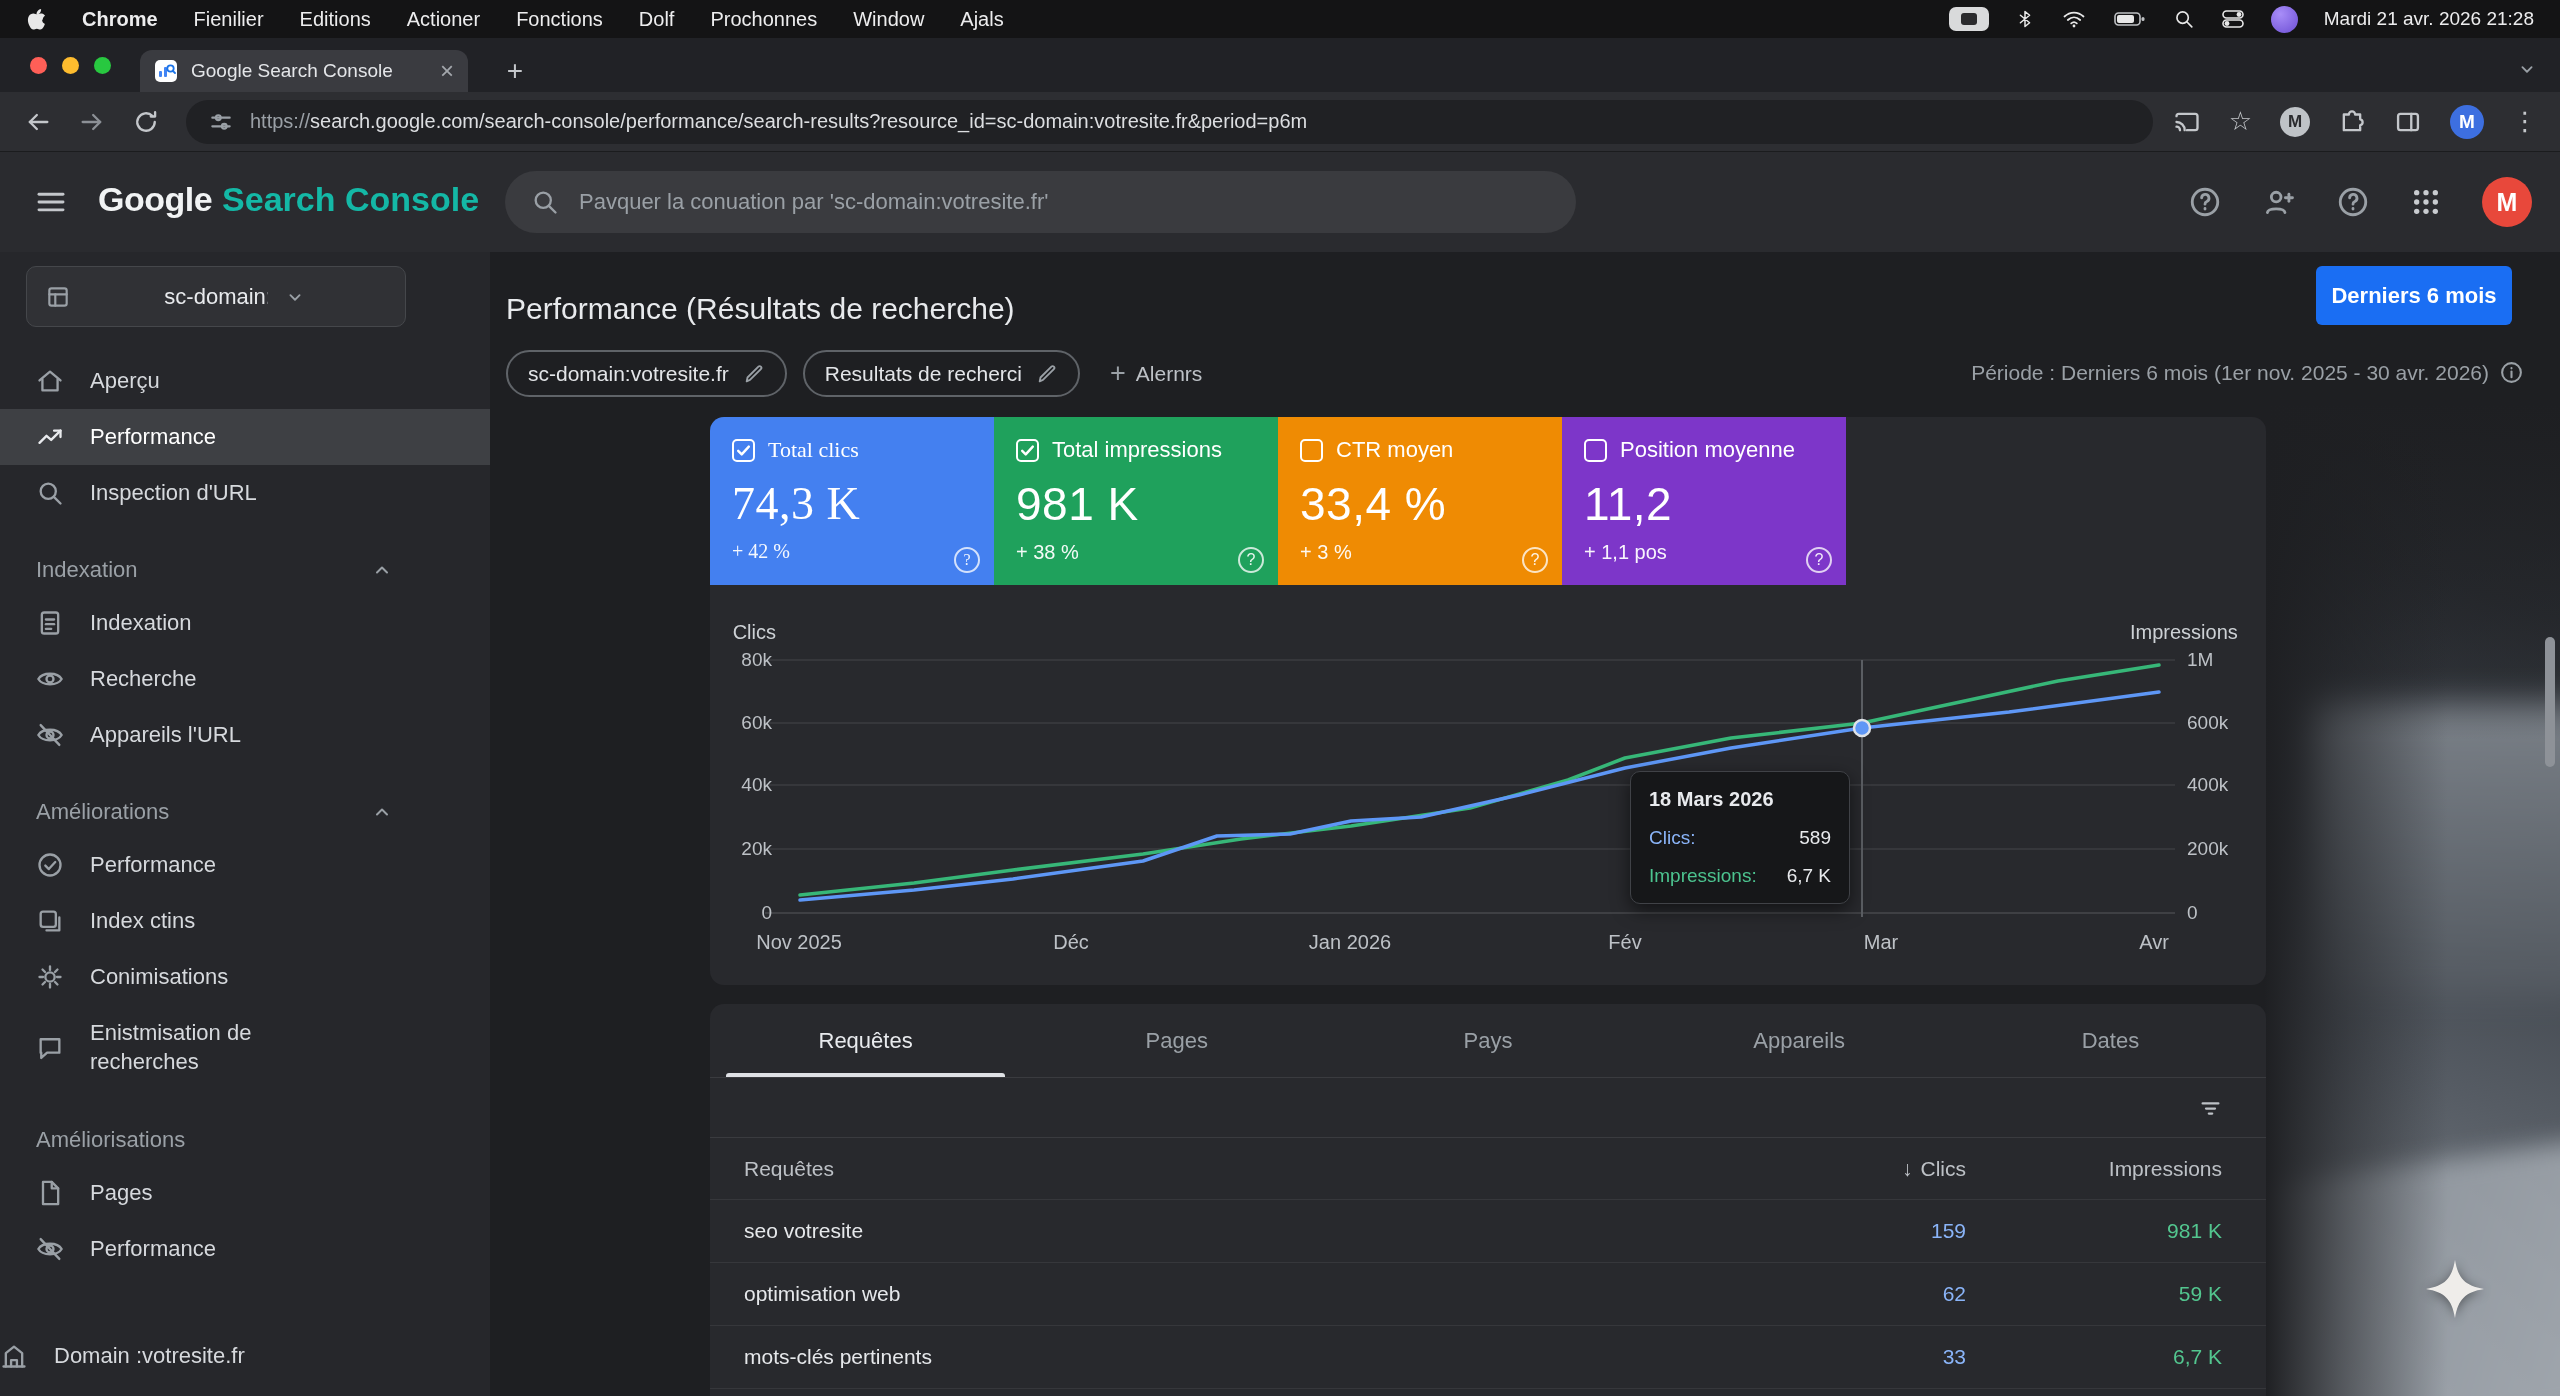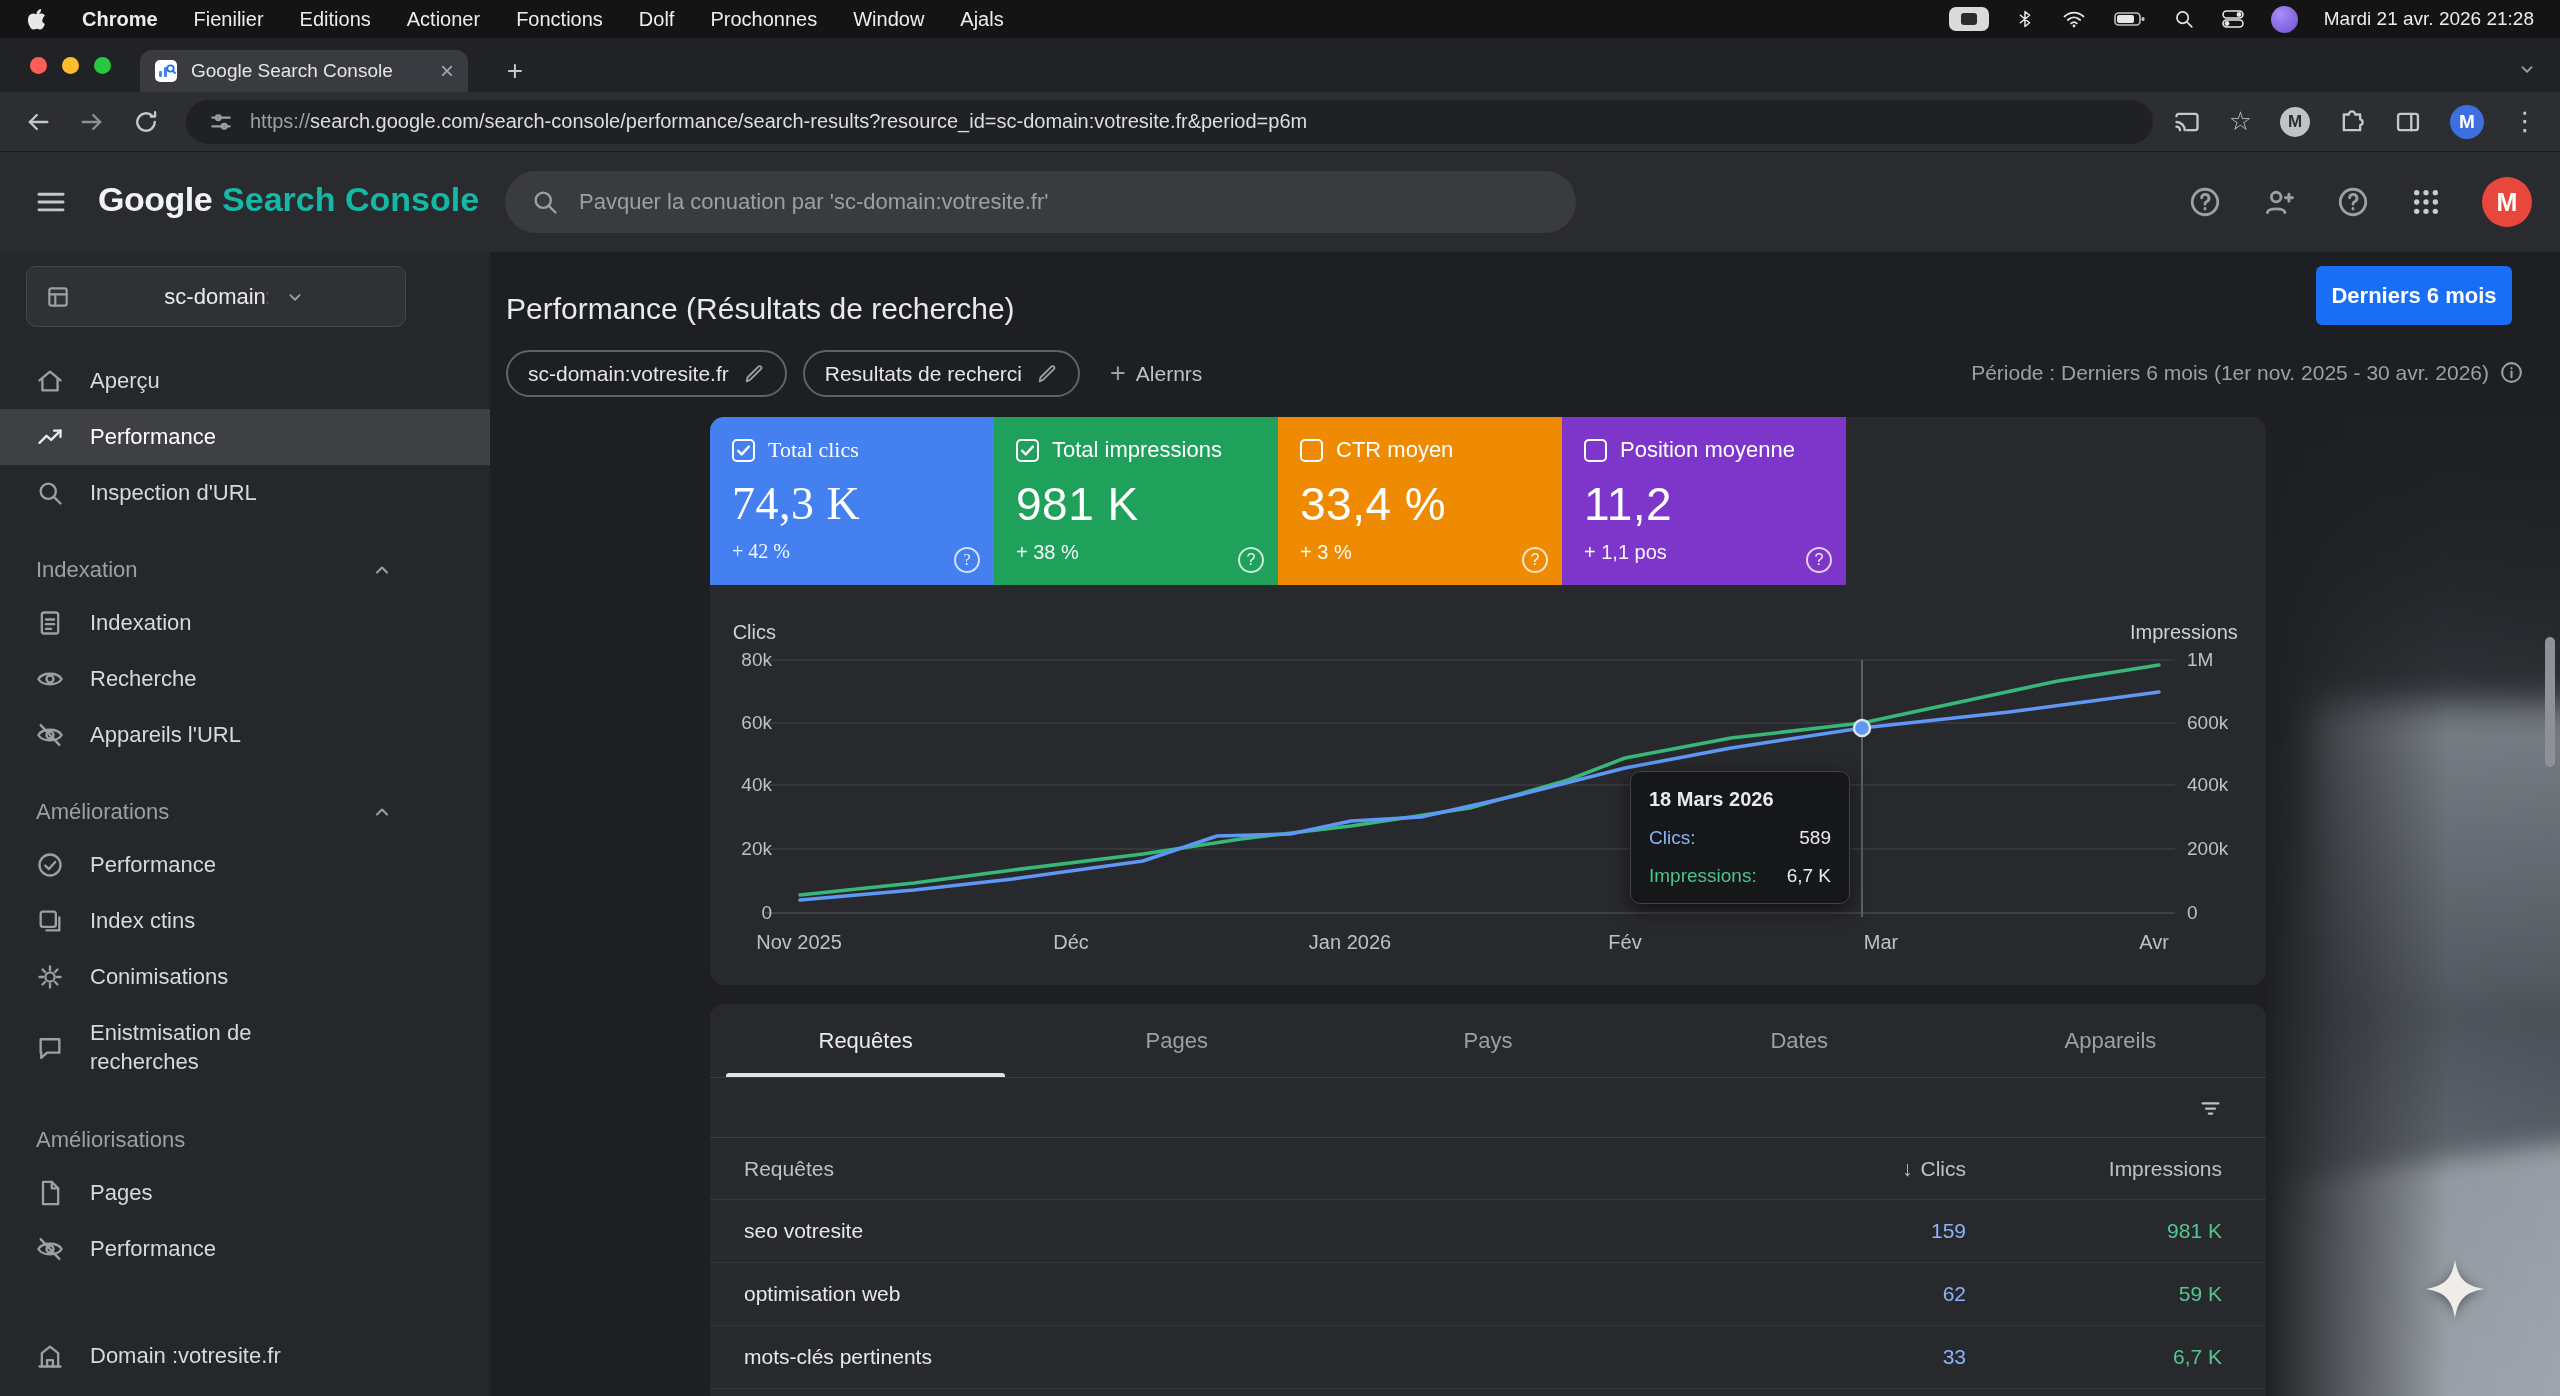--- a/index.html
+++ b/index.html
@@ -72,21 +72,21 @@
   .property span{flex:1;font-size:22px;color:#e8eaed;white-space:nowrap;overflow:hidden}
   .nav-item{display:flex;align-items:center;gap:26px;height:56px;padding-left:36px;font-size:22px;
     color:#d6d9dd;cursor:pointer}
   .nav-item.selected{background:#3e4044;color:#fff}
   .nav-item.tall{height:86px}
   .nav-item.tall span{width:210px;line-height:1.3}
   .nav-section{display:flex;align-items:center;justify-content:space-between;height:50px;
     padding:0 96px 0 36px;margin-top:24px;color:#9aa0a6;font-size:22px}
   .nav-gap{height:26px}
   .sidebar-footer{position:absolute;bottom:12px;left:0;right:0;height:56px;display:flex;
-    align-items:center;gap:26px;padding-left:36px;font-size:22px;color:#d6d9dd}
+    align-items:center;gap:26px;font-size:22px;color:#d6d9dd}
 
   
   .main{position:absolute;left:490px;top:252px;right:0;bottom:0;background:#1e1f22;overflow:hidden}
   .wallpaper{position:absolute;right:0;top:150px;bottom:0;width:296px;overflow:hidden;
     background:linear-gradient(200deg,#242629 0%,#2a2d32 20%,#3b4047 42%,#565c64 66%,#71777e 86%,#7e848c 100%)}
   .wp-monitor{position:absolute;right:-36px;top:300px;width:290px;height:300px;border-radius:16px;
     background:linear-gradient(180deg,#9aa1a9,#565c63);filter:blur(16px);opacity:.7}
   .wp-desk{position:absolute;right:-60px;bottom:-40px;width:420px;height:270px;
     background:linear-gradient(115deg,#8d949c,#abb1b8);filter:blur(12px);transform:rotate(-8deg);opacity:.85}
   .wp-fade{position:absolute;inset:0;background:
@@ -649,24 +649,24 @@
           <span>Requêtes</span>
           <span class="underline"></span>
         </div>
         <div class="gtab">
             <span>Pages</span>
           </div>
         <div class="gtab">
             <span>Pays</span>
           </div>
         <div class="gtab">
-            <span>Dates</span>
+            <span>Appareils</span>
           </div>
         <div class="gtab">
-            <span>Appareils</span>
+            <span>Dates</span>
           </div>
       </div>
       <div class="filter-row">
         <span class="fi">
           <svg class="i" width="27" height="27" viewBox="0 0 24 24" style="stroke:#bdc1c6">
               <path d="M5 7.5h14"></path>
               <path d="M8 12h8"></path>
               <path d="M10.5 16.5h3"></path>
             </svg>
         </span>

